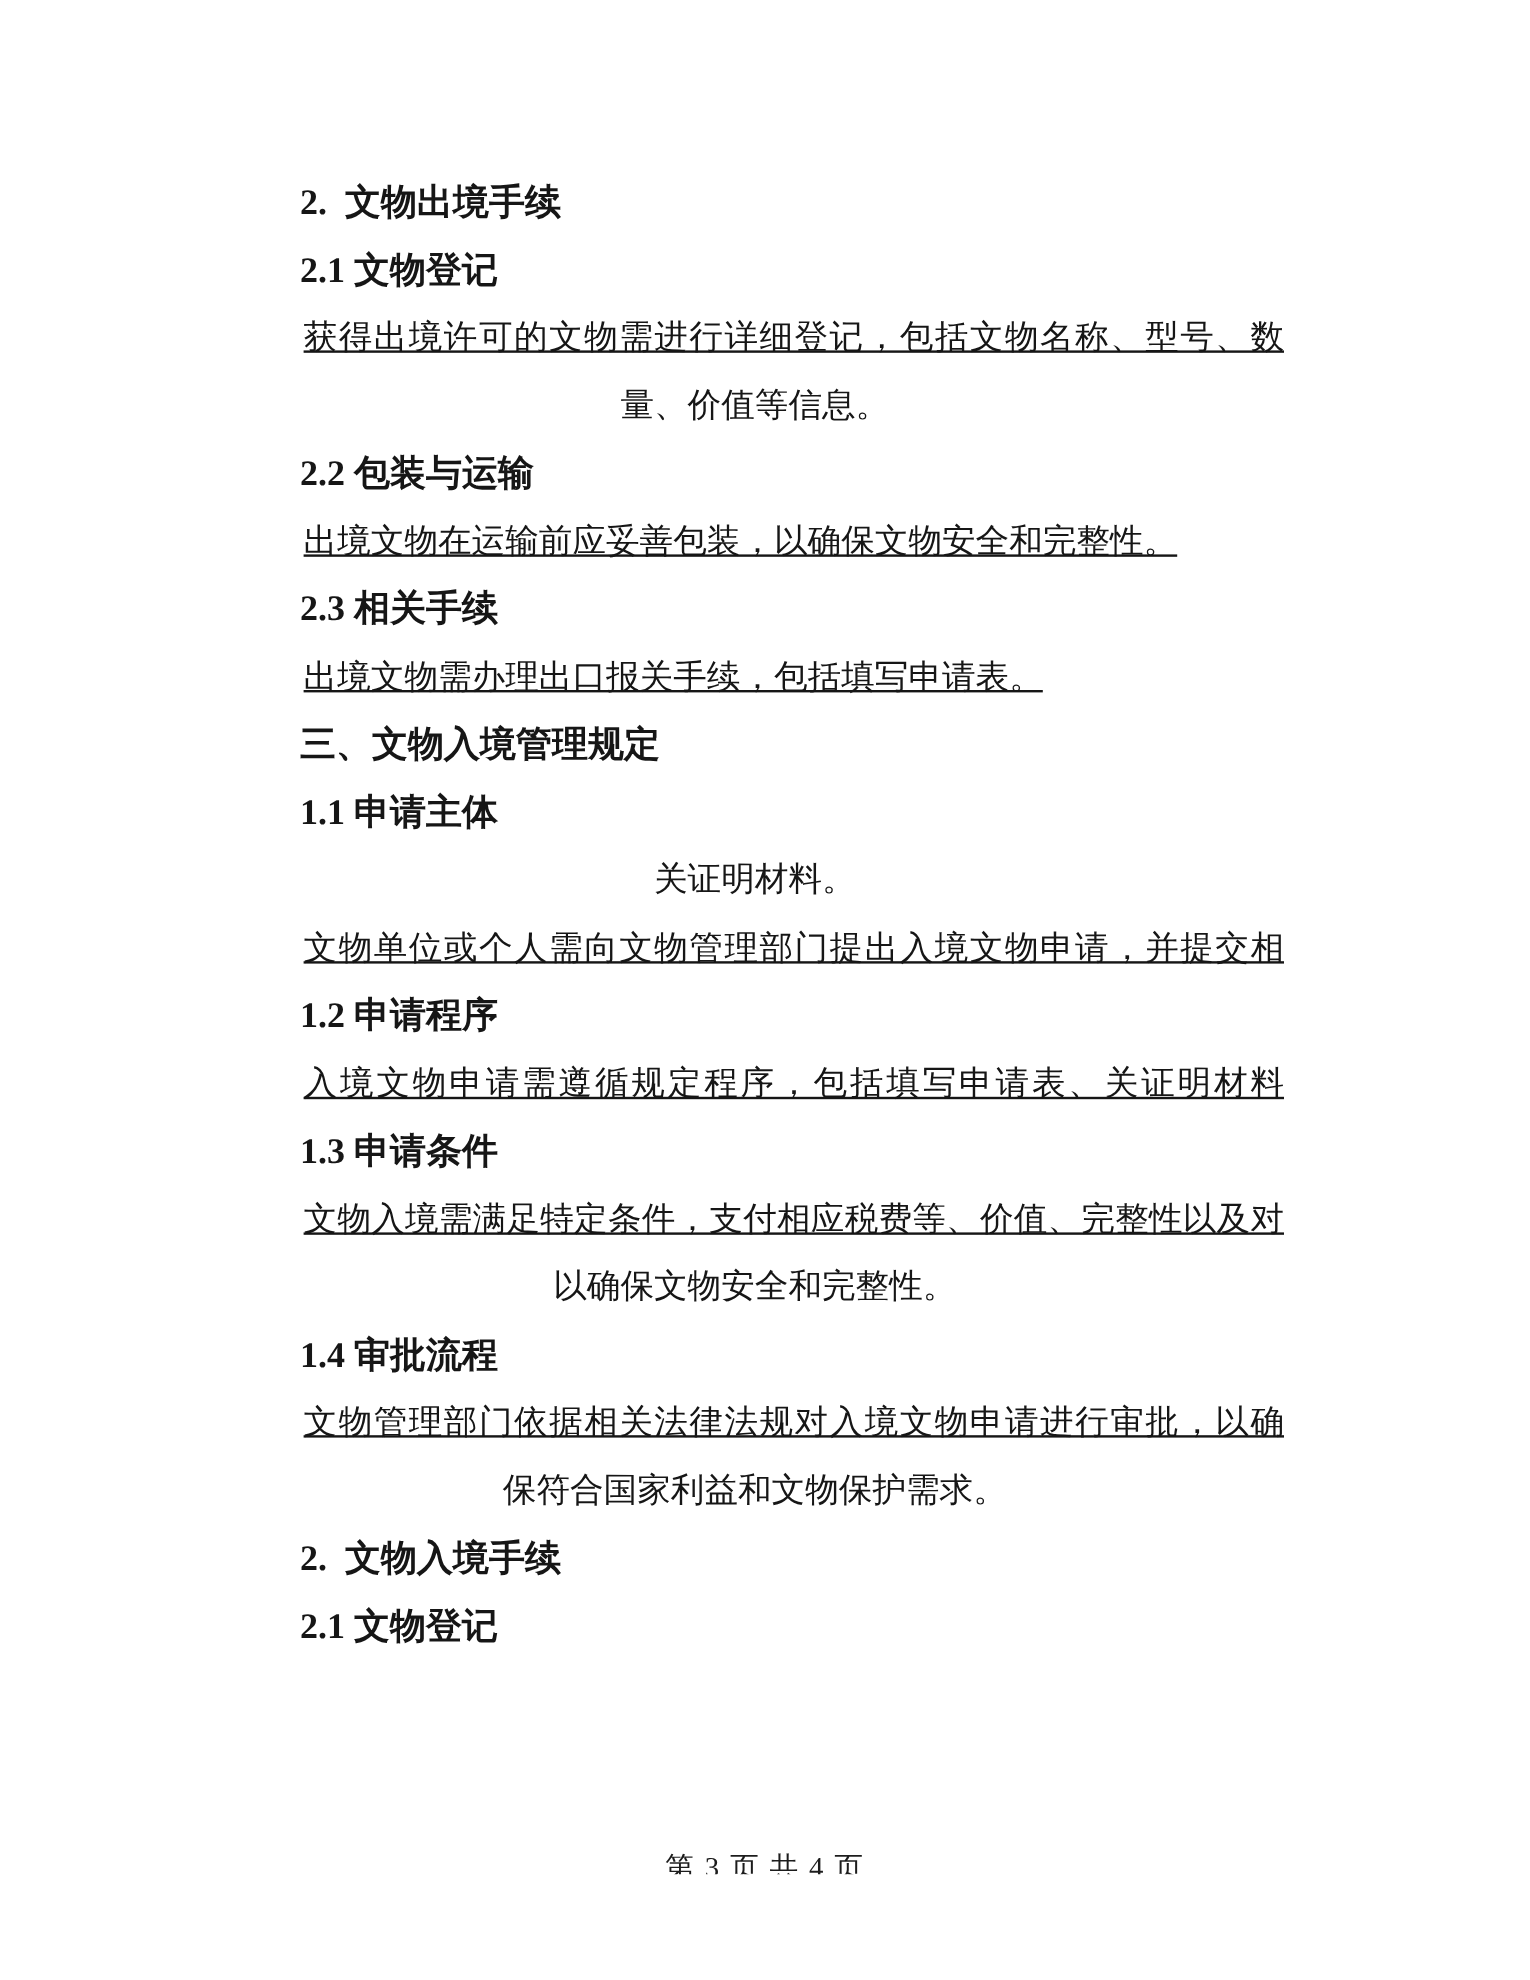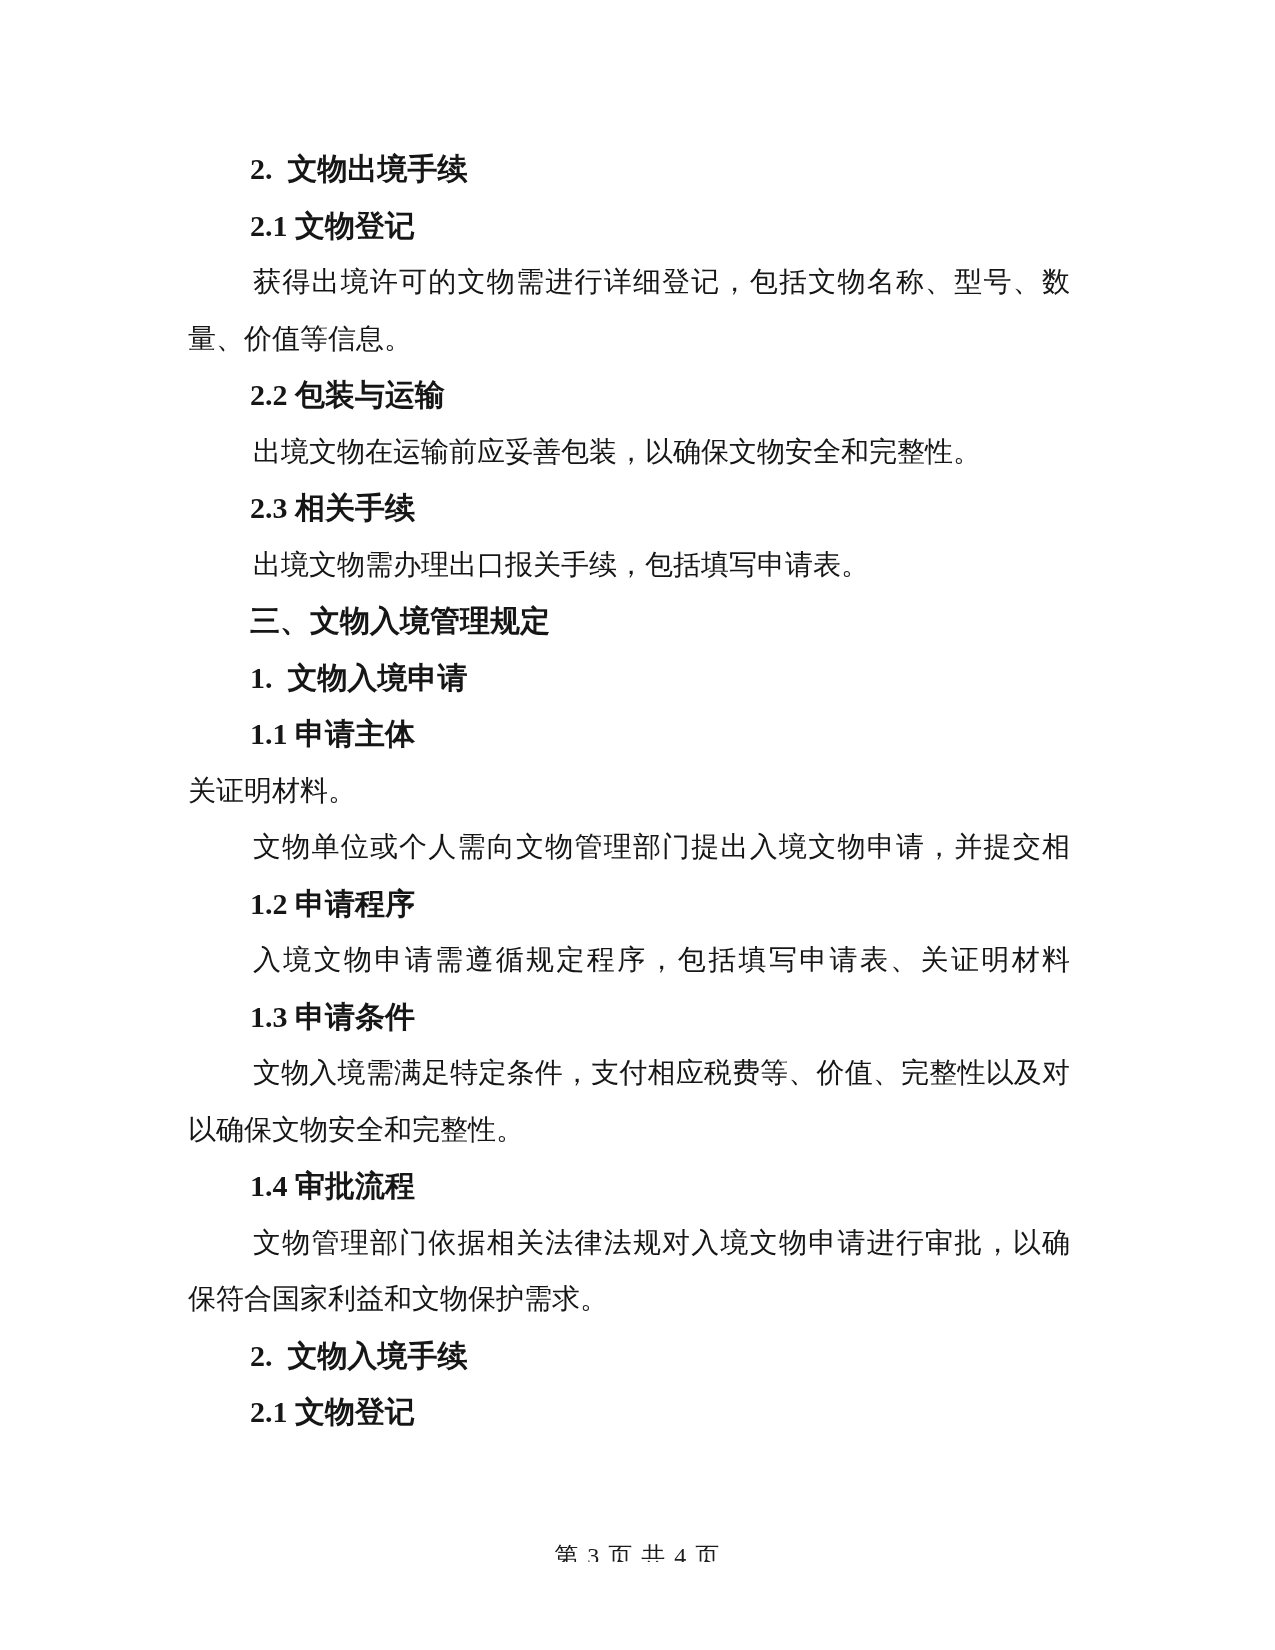--- a/index.html
+++ b/index.html
@@ -28,28 +28,30 @@
     min-height: 56.5px;
   }
   .heading {
     font-weight: 700;
     font-size: 30px;
     text-indent: 62px;
     white-space: pre;
   }
   .body-first {
     text-indent: 65px;
+    text-decoration: underline;
   }
   .body-first.justify {
     text-align: justify;
     text-align-last: justify;
     text-justify: inter-character;
   }
   .body-cont {
     text-indent: 0;
+    text-align: center;
   }
   .footer {
     position: absolute;
     top: 1540px;
     left: 0;
     width: 100%;
     text-align: center;
     font-size: 24px;
     letter-spacing: 1.5px;
     color: #1c1c1c;
@@ -63,21 +65,20 @@
   <div class="content">
     <div class="line heading">2.  文物出境手续</div>
     <div class="line heading">2.1 文物登记</div>
     <div class="line body-first justify">获得出境许可的文物需进行详细登记，包括文物名称、型号、数</div>
     <div class="line body-cont">量、价值等信息。</div>
     <div class="line heading">2.2 包装与运输</div>
     <div class="line body-first">出境文物在运输前应妥善包装，以确保文物安全和完整性。</div>
     <div class="line heading">2.3 相关手续</div>
     <div class="line body-first">出境文物需办理出口报关手续，包括填写申请表。</div>
     <div class="line heading">三、文物入境管理规定</div>
-    <div class="line heading">1.  文物入境申请</div>
     <div class="line heading">1.1 申请主体</div>
     <div class="line body-cont">关证明材料。</div>
     <div class="line body-first justify">文物单位或个人需向文物管理部门提出入境文物申请，并提交相</div>
     <div class="line heading">1.2 申请程序</div>
     <div class="line body-first justify">入境文物申请需遵循规定程序，包括填写申请表、关证明材料</div>
     <div class="line heading">1.3 申请条件</div>
     <div class="line body-first justify">文物入境需满足特定条件，支付相应税费等、价值、完整性以及对</div>
     <div class="line body-cont">以确保文物安全和完整性。</div>
     <div class="line heading">1.4 审批流程</div>
     <div class="line body-first justify">文物管理部门依据相关法律法规对入境文物申请进行审批，以确</div>

